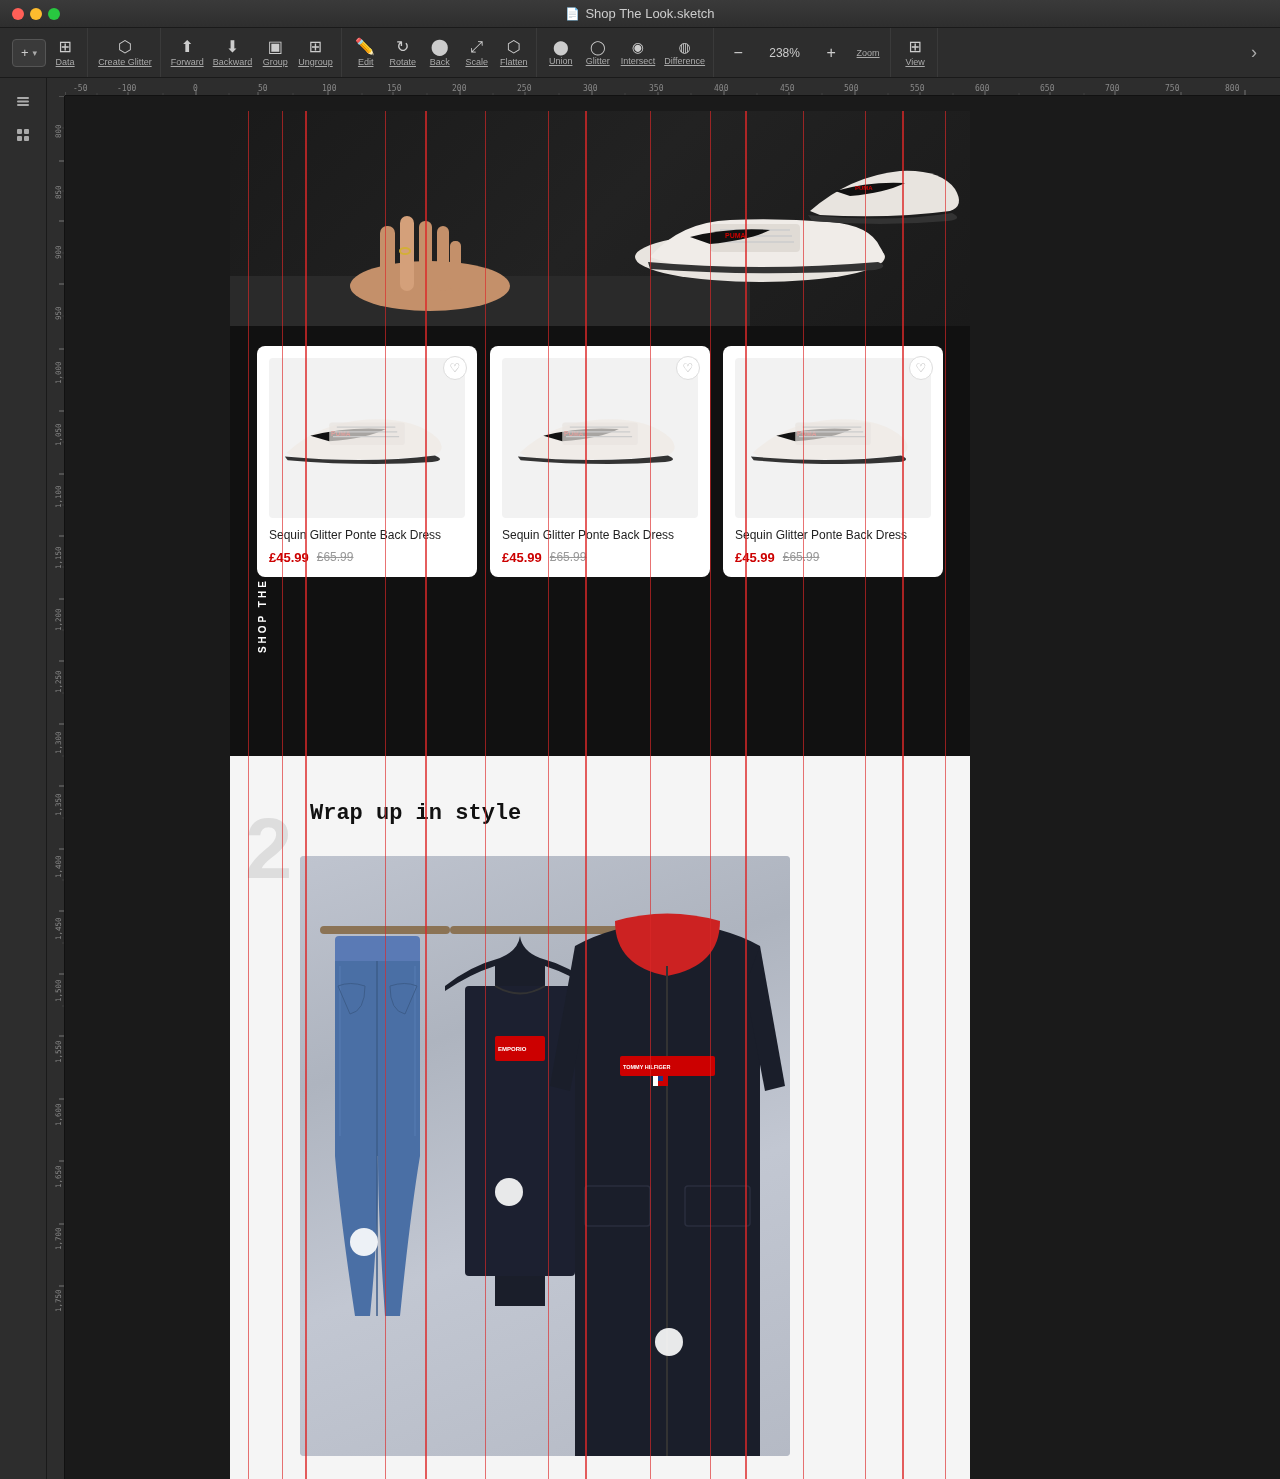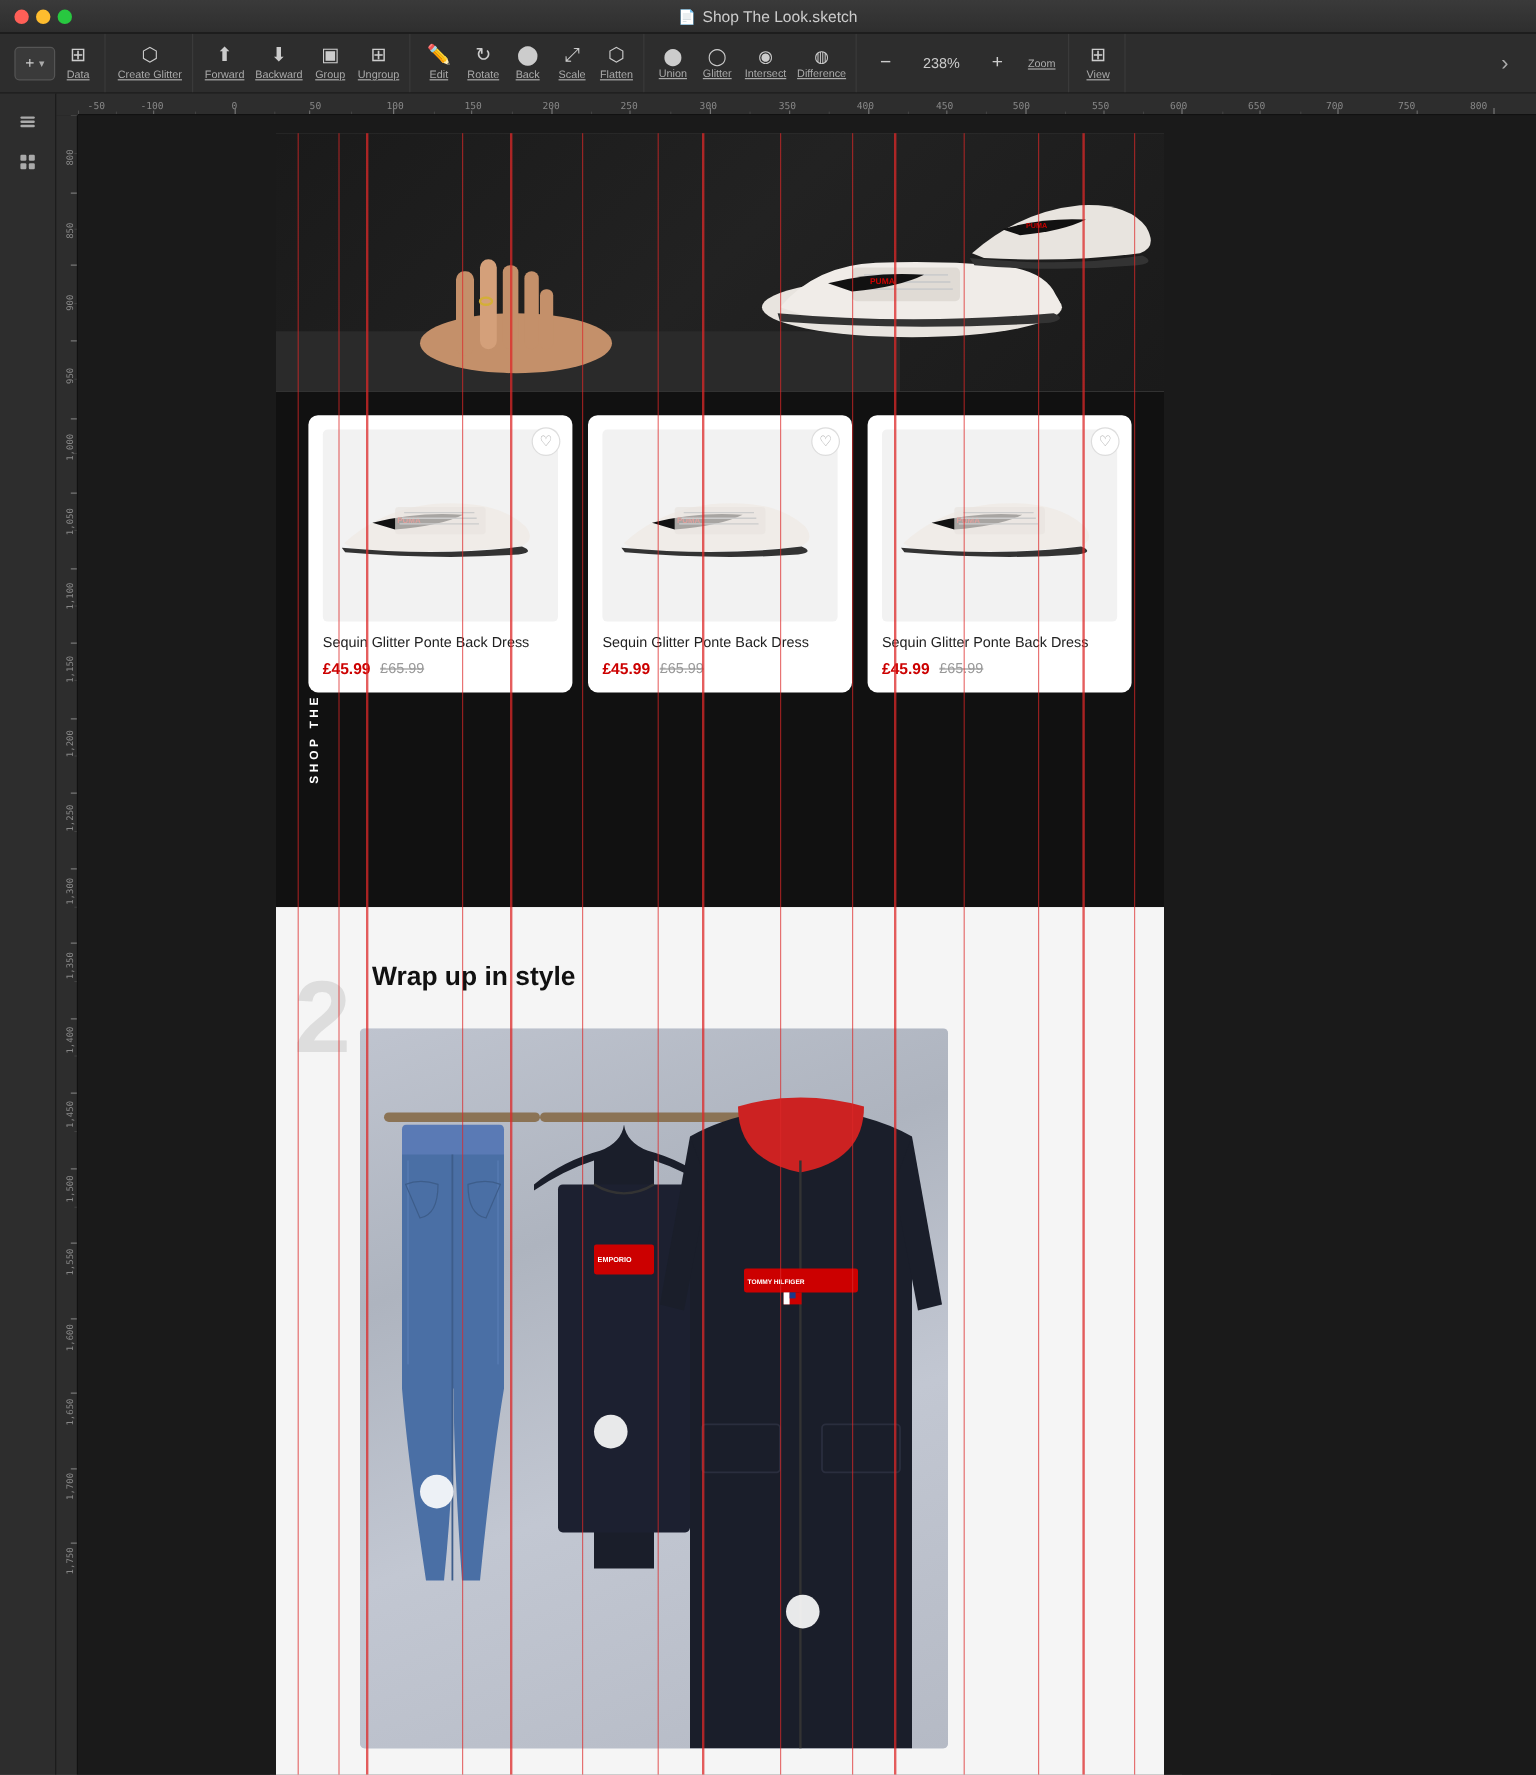--- a/index.html
+++ b/index.html
@@ -628,21 +628,21 @@
         </div>
 
       </div>
     </div>
 
     <div style="position:absolute; top:645px; left:0; width:100%; background:#f5f5f5; padding:45px 30px 30px 60px;">
 
       <div style="position:absolute; top:50px; left:15px; font-size:85px; font-weight:900; color:#ddd; line-height:1; font-family:-apple-system, sans-serif;">2</div>
 
       <div style="margin-left:20px;">
-        <h2 style="font-size:22px; font-weight:700; color:#111; margin-bottom:6px; font-family:Liberation Sans, sans-serif;">Wrap up in style</h2>
+        <h2 style="font-size:22px; font-weight:700; color:#111; margin-bottom:6px; font-family:Liberation Mono, monospace;">Wrap up in style</h2>
       </div>
 
       <div style="margin-top:30px; width:490px; height:600px; background:#c8cdd8; border-radius:4px; position:relative; overflow:hidden; margin-left:10px;">
 
         <div style="position:absolute; inset:0; background:linear-gradient(160deg, #bfc4cf 0%, #aeb4bf 30%, #c2c7d2 60%, #b5bac5 100%);"></div>
 
         <div style="position:absolute; top:70px; left:20px; width:130px; height:8px; background:#8B7355; border-radius:4px;"></div>
 
         <div style="position:absolute; top:80px; left:30px; width:95px; height:400px;">
           <svg viewBox="0 0 95 400" width="95" height="400">

